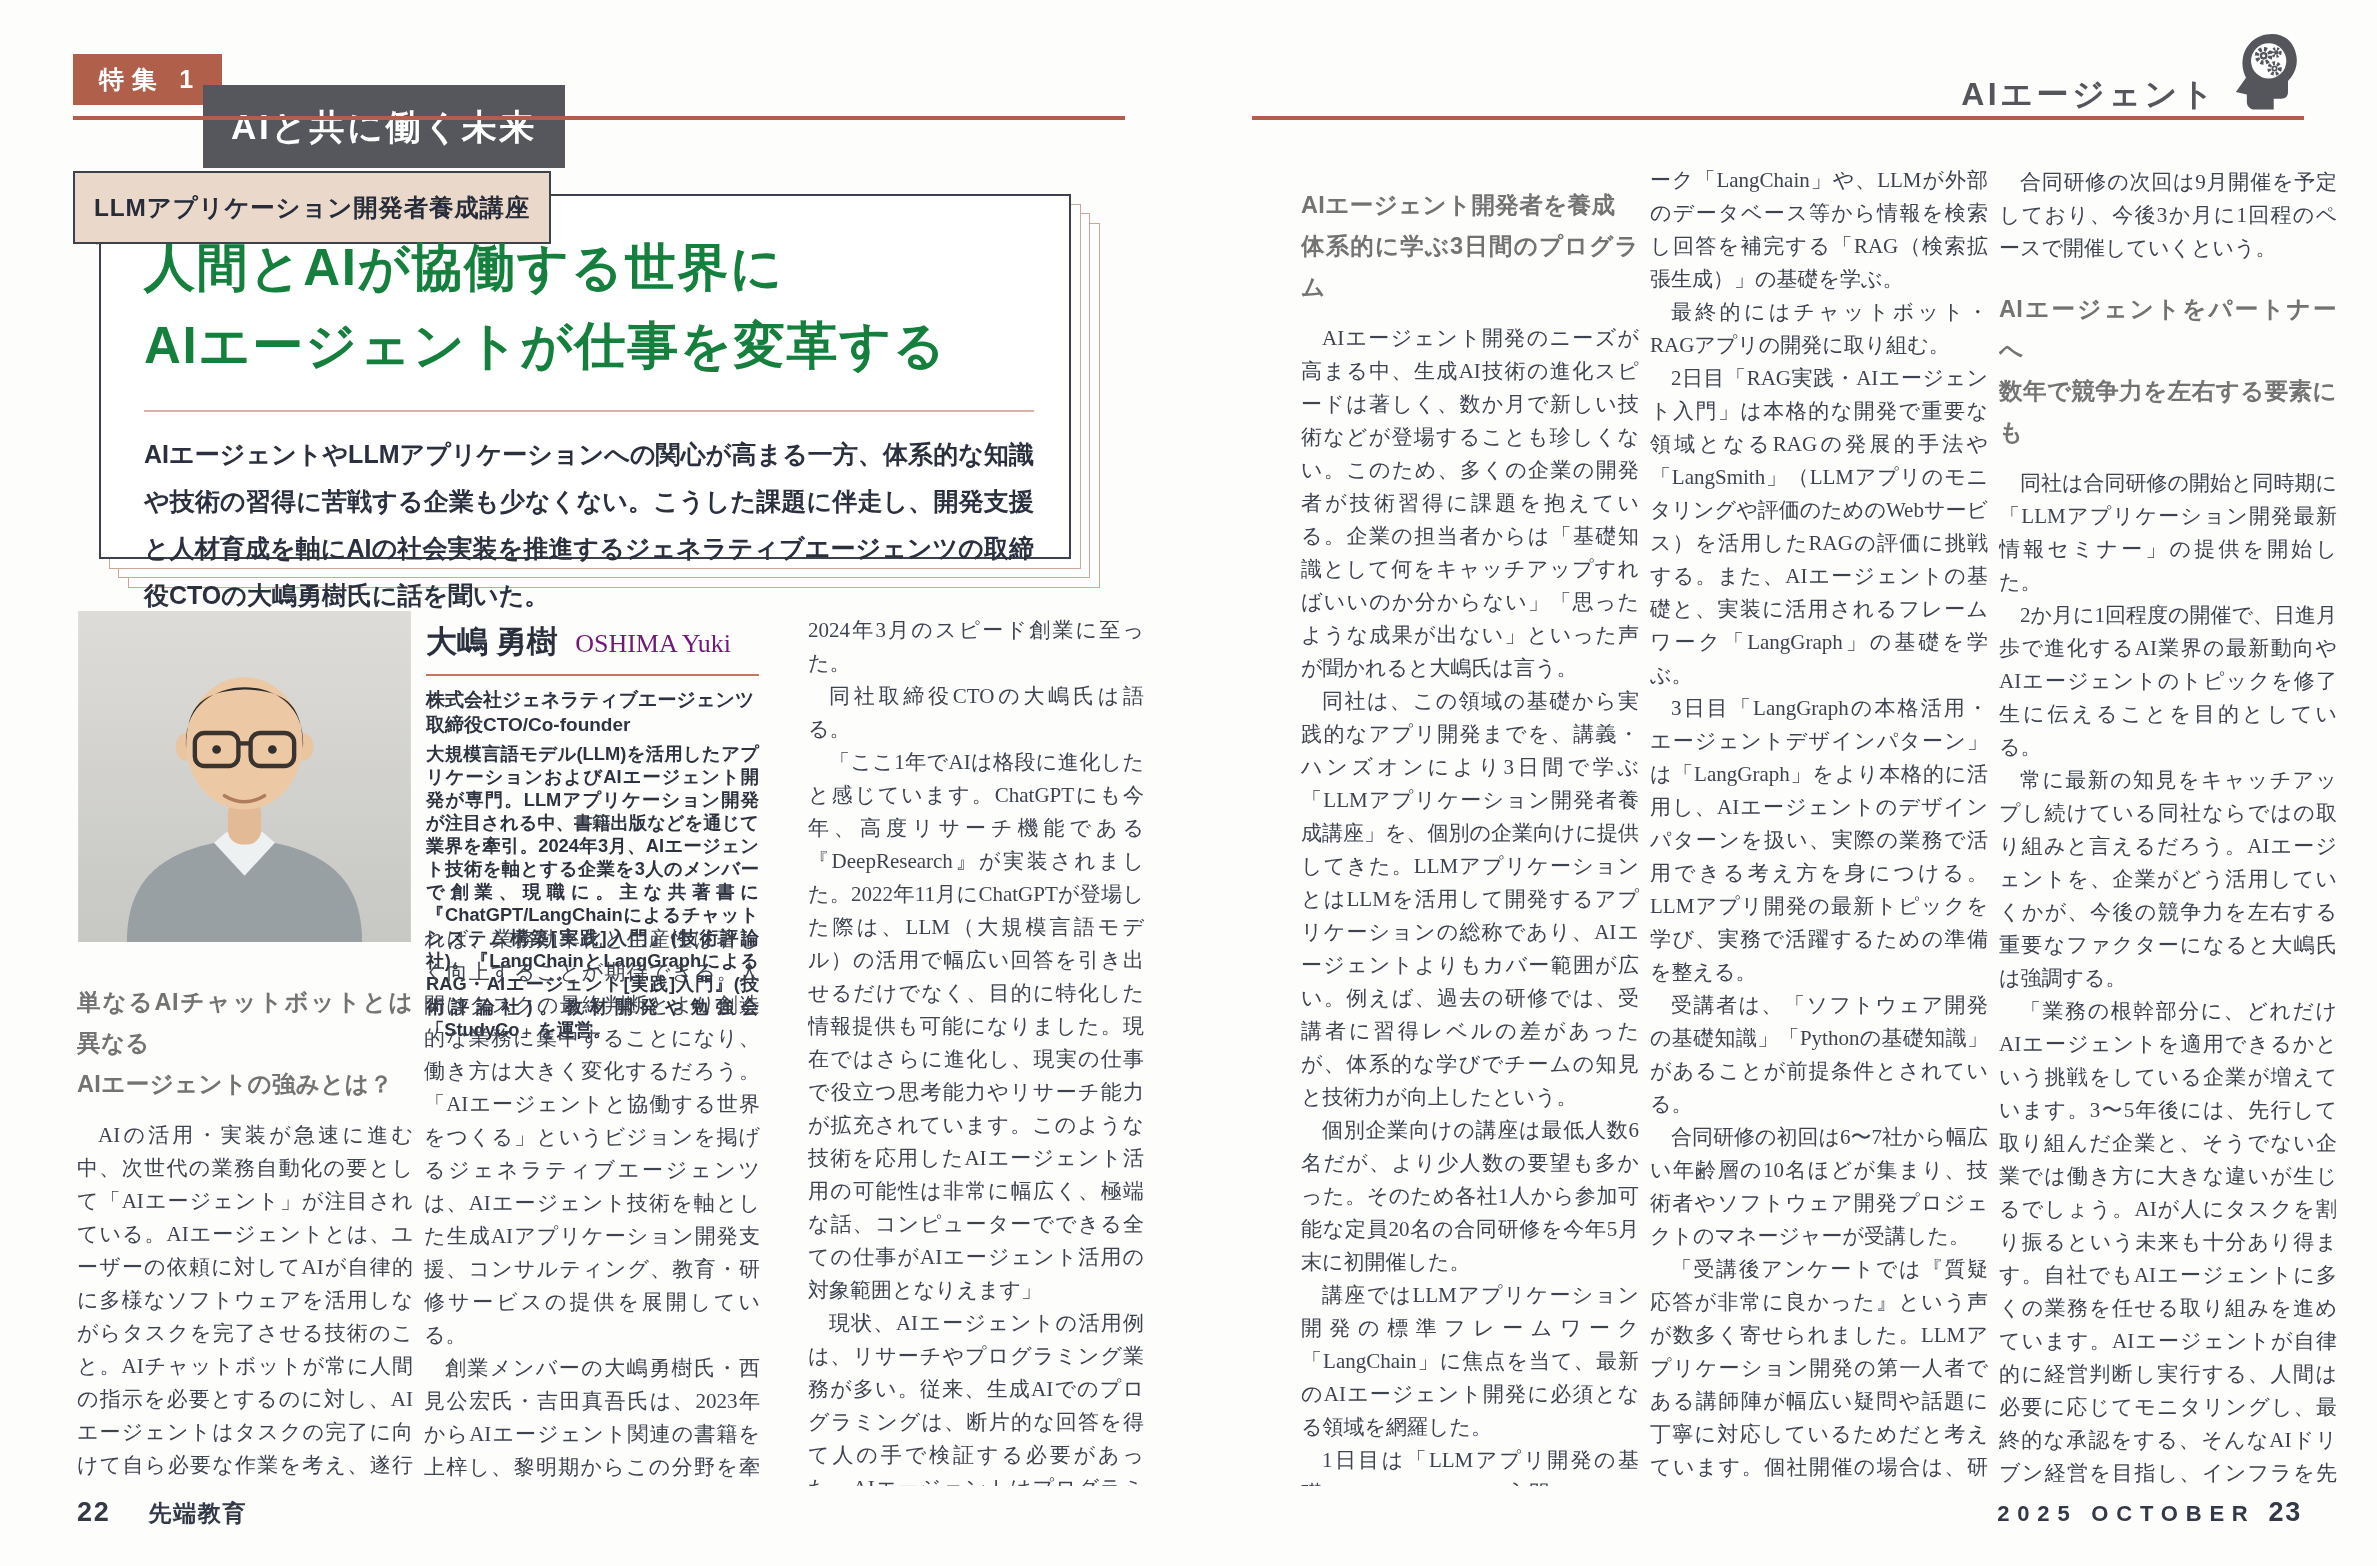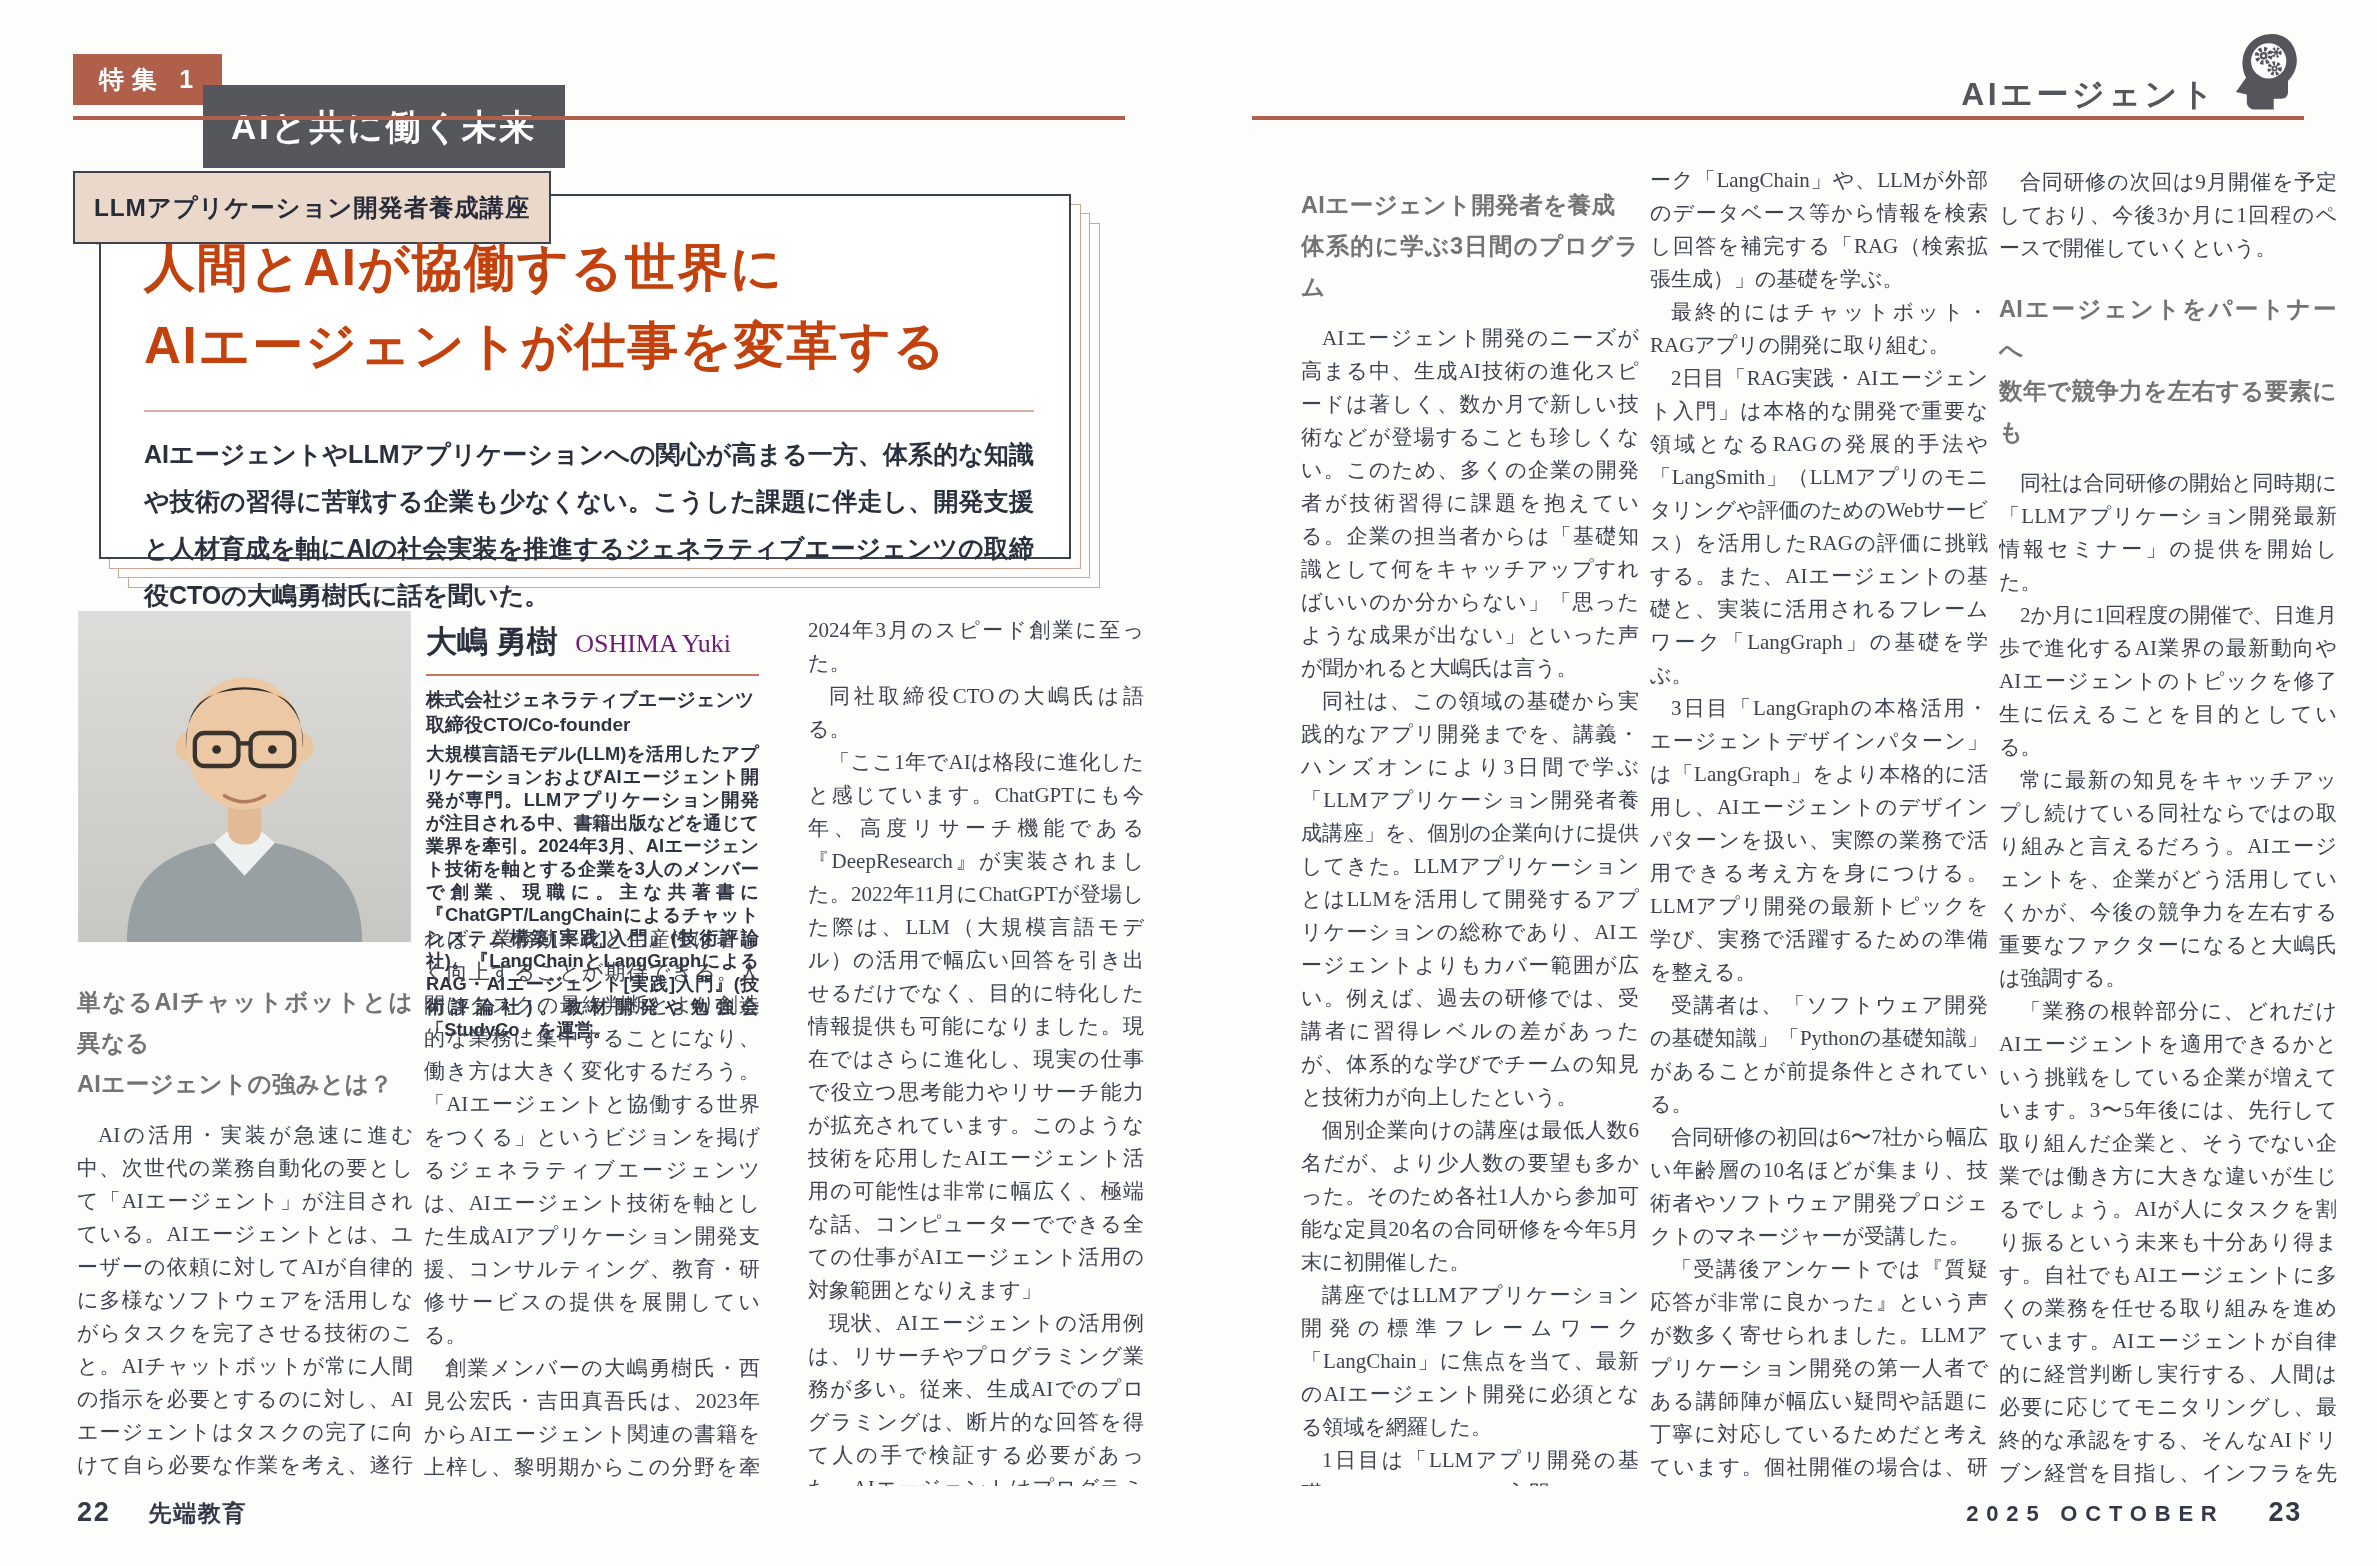--- a/index.html
+++ b/index.html
@@ -37,21 +37,21 @@
     position:absolute;left:73px;top:171px;height:45px;line-height:45px;z-index:6;
     background:#ead9ca;border:2.6px solid #3c414d;color:#272c3a;
     font-size:24.4px;font-weight:bold;letter-spacing:0.9px;padding:12px 19px;
   }
   .fold{
     position:absolute;left:74px;top:222px;width:23.5px;height:23.5px;z-index:5;
     background:#aa8b78;clip-path:polygon(0 0,100% 0,100% 100%);
   }
   .main-title{
     position:absolute;left:144px;top:229px;z-index:7;margin:0;
-    font-size:51px;line-height:78px;font-weight:800;color:#c2410c;letter-spacing:1.7px;
+    font-size:51px;line-height:78px;font-weight:800;color:#15803d;letter-spacing:1.7px;
     font-family:"Liberation Sans","DejaVu Sans",sans-serif;
   }
   .title-divider{position:absolute;left:144px;top:410px;width:890px;height:1.7px;background:#d9b3a3;z-index:7;}
   .lead{
     position:absolute;left:144px;top:431px;width:890px;z-index:7;margin:0;
     font-size:25px;line-height:47px;font-weight:600;color:#2b303f;text-align:justify;
   }
   
   .portrait{position:absolute;left:77px;top:611px;width:335px;height:331px;overflow:hidden;}
   .profile{position:absolute;left:426px;top:621px;width:333px;}
@@ -80,21 +80,21 @@
   }
   .col-heading:not(:first-child){margin-top:24.4px;}
   .body-p{margin:0;}
   .body-p.ind{text-indent:1em;}
   
   .footer-left{position:absolute;left:77px;top:1497px;color:#333947;}
   .footer-left .pn{font-size:27px;font-weight:bold;letter-spacing:1.7px;}
   .footer-left .mag{font-size:23px;font-weight:600;margin-left:38px;letter-spacing:1.7px;}
   .footer-right{position:absolute;right:75px;top:1497px;color:#333947;text-align:right;}
   .footer-right .date{font-size:22px;font-weight:600;letter-spacing:7.8px;}
-  .footer-right .pn{font-size:27px;font-weight:bold;margin-left:44px;letter-spacing:1.7px;text-align:center;}
+  .footer-right .pn{font-size:27px;font-weight:bold;margin-left:13px;letter-spacing:1.7px;text-align:center;}
 </style>
 </head>
 <body>
 
 <div id="spread">
 
   <div class="badge-feature">特集 1</div>
   <div class="badge-title">AIと共に働く未来</div>
   <div class="rule left"></div>
   <div class="rule right"></div>

